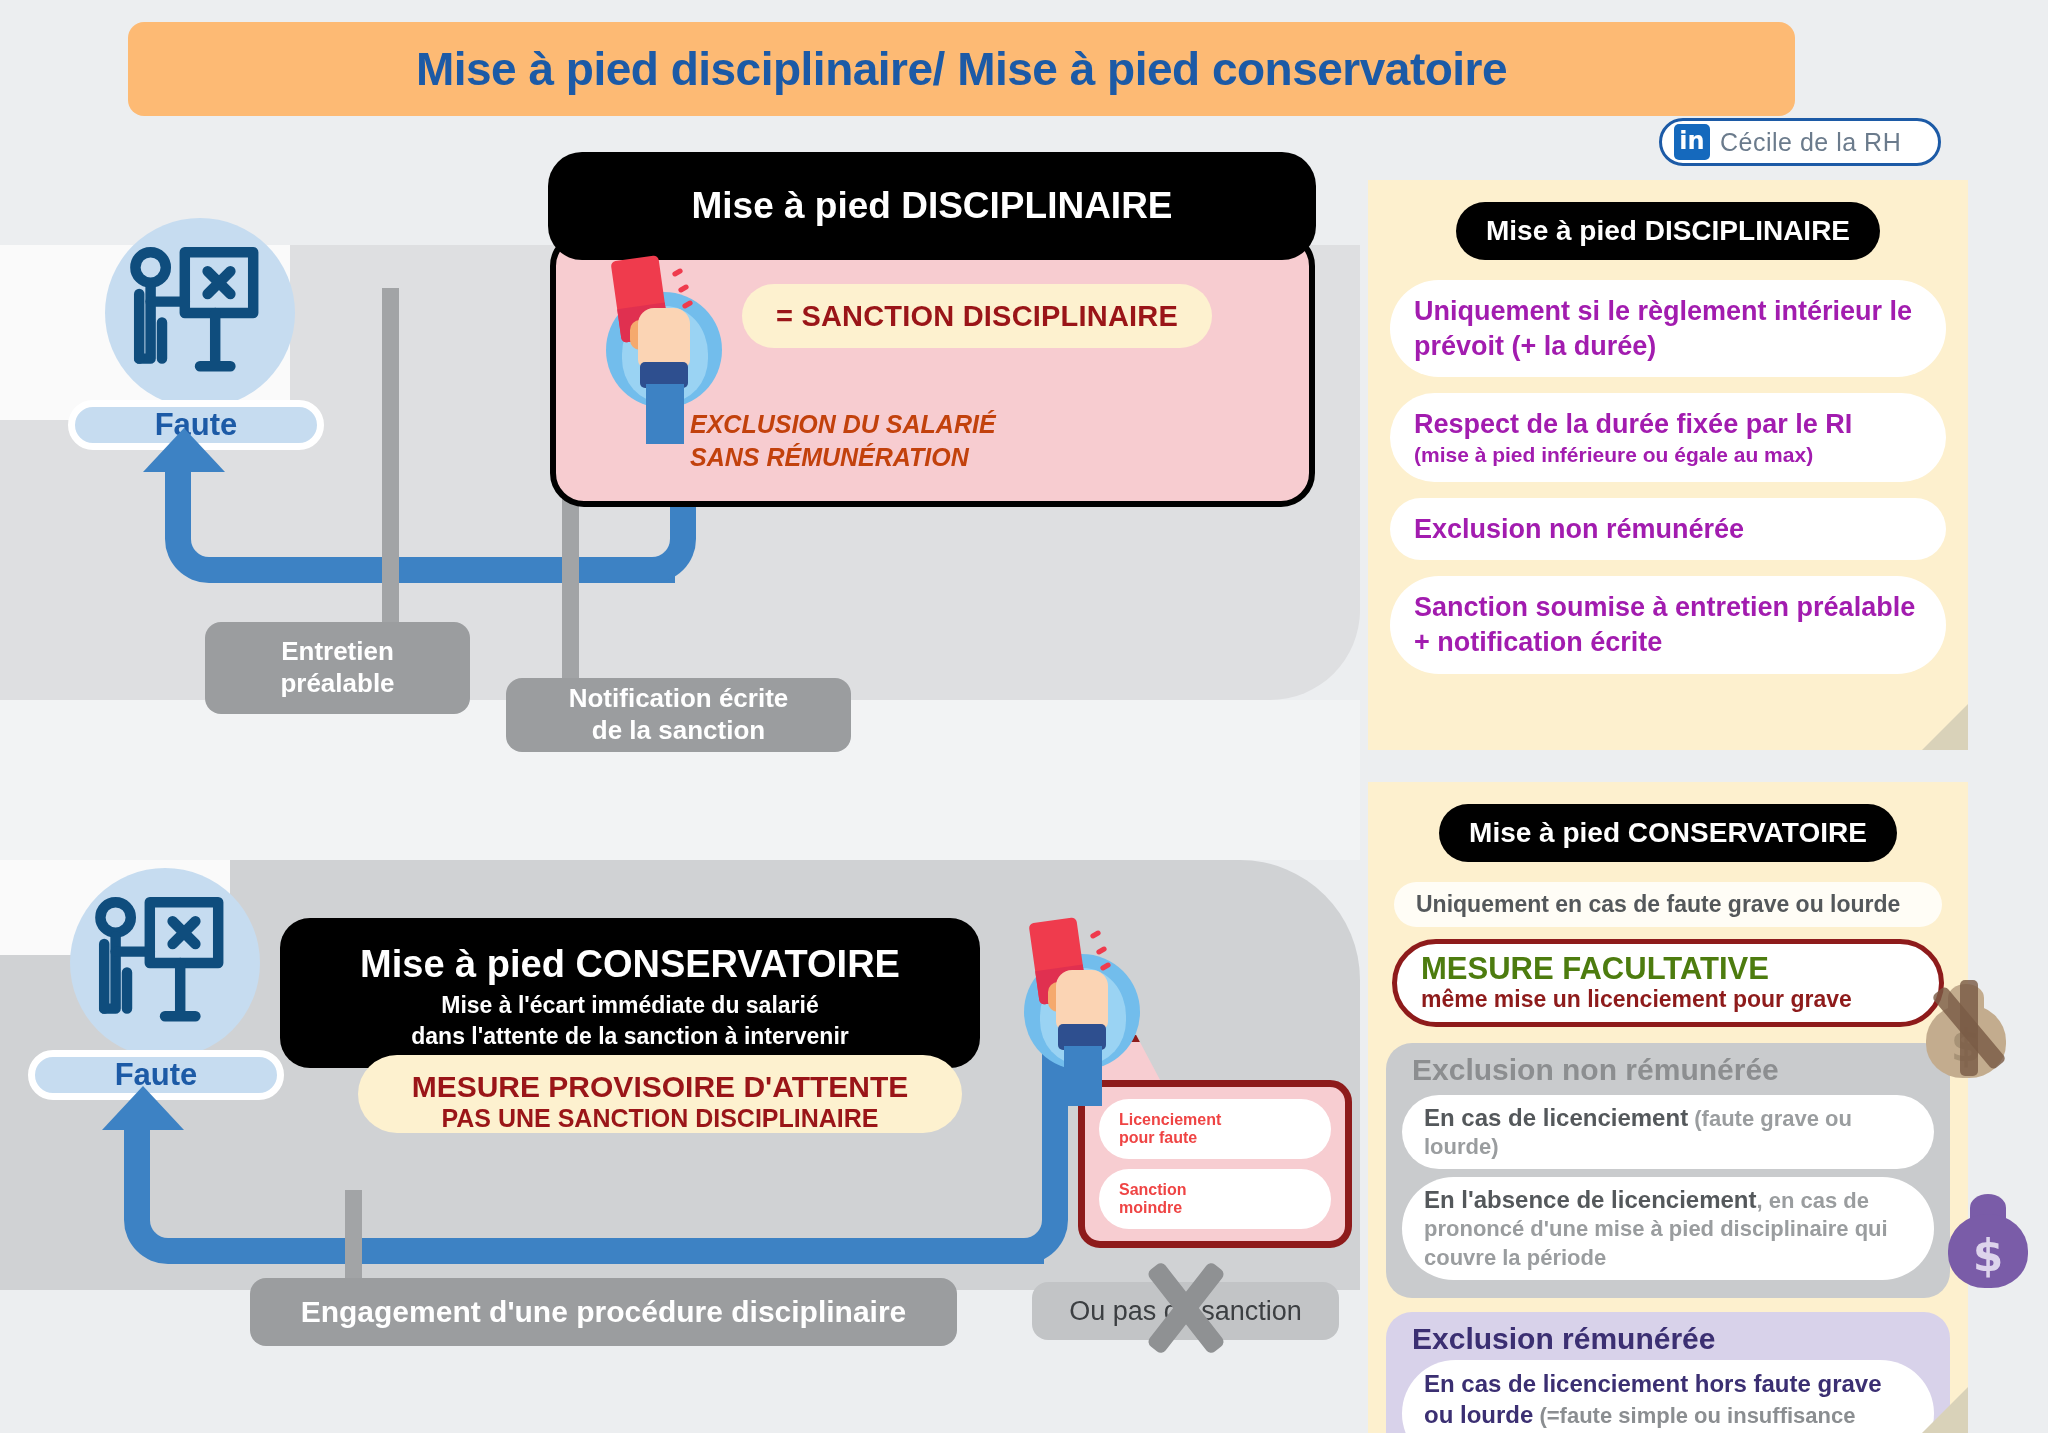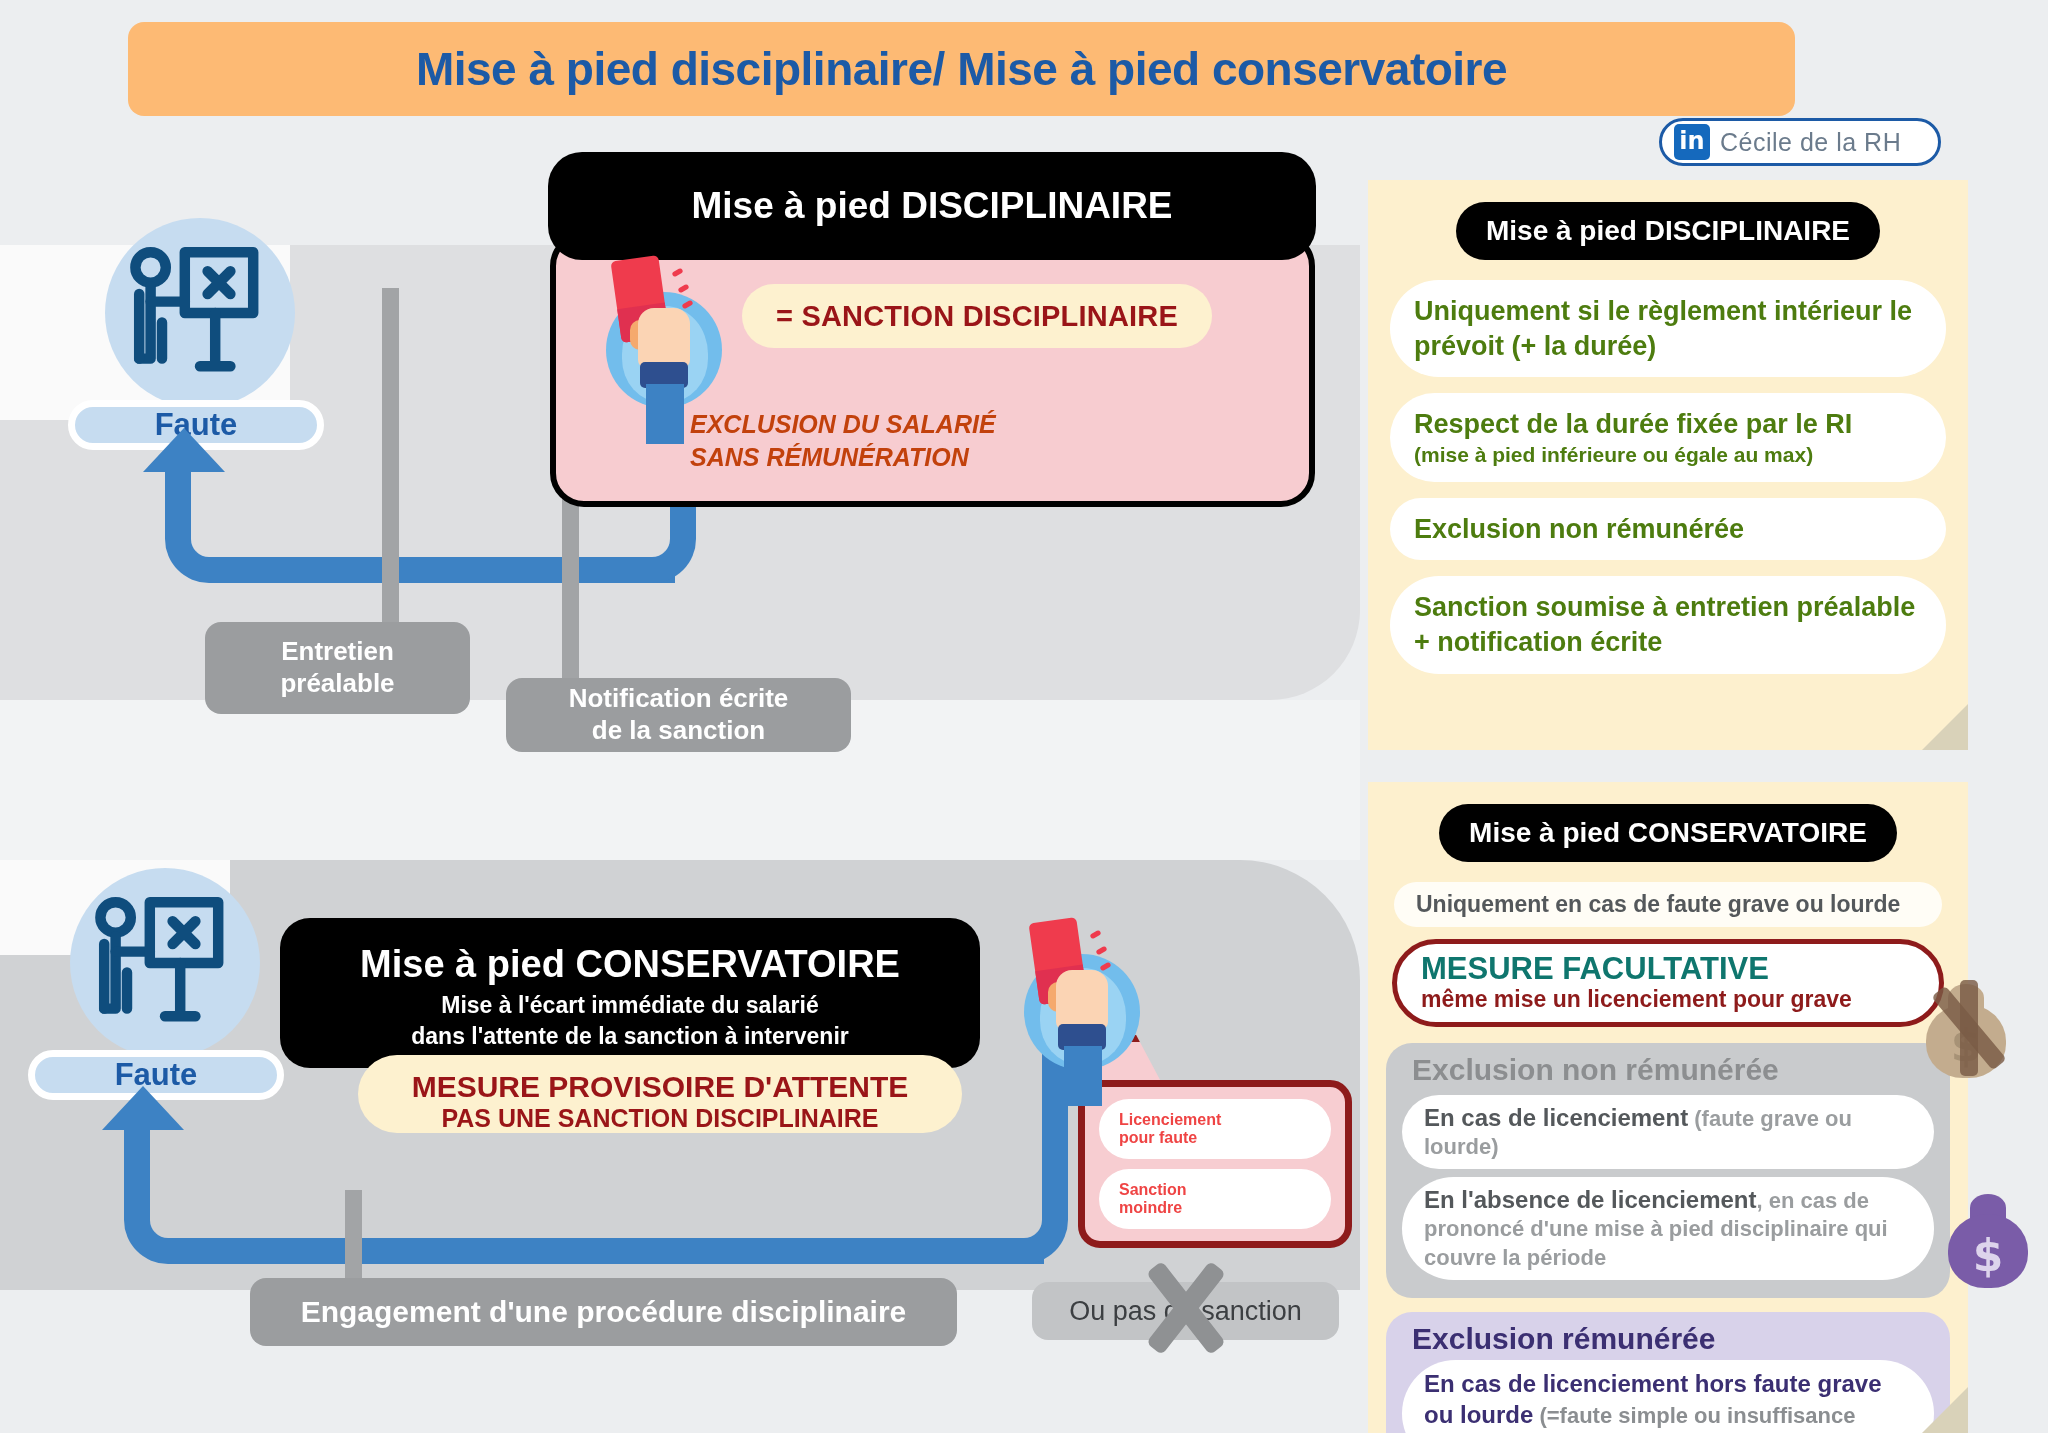--- a/index.html
+++ b/index.html
@@ -192,33 +192,33 @@
   .side-corner {
     position:absolute; right:0; bottom:0; width:0;height:0;
     border-left:46px solid transparent; border-bottom:46px solid #d9d2b9;
   }
   .side-hdr {
     margin:22px auto 20px auto; height:58px; border-radius:999px;
     font-size:28px; font-weight:bold; padding:0 30px; width:fit-content;
   }
   .wrow {
     background:#ffffff; border-radius:999px; margin:0 22px 16px 22px;
-    padding:14px 24px; color:#4d7c0f;
+    padding:14px 24px; color:#a21caf;
   }
   .wrow .t1 { font-size:27px; font-weight:bold; line-height:1.28; }
   .wrow .t2 { font-size:21px; font-weight:bold; line-height:1.25; }
 
   
   .srow-small { background:#fffdf6; border-radius:999px; margin:0 26px 12px 26px;
                 padding:9px 22px; color:#54585b; font-size:23px; font-weight:bold; }
   .fac-box {
     margin:0 24px 16px 24px; background:#ffffff; border:5px solid #8e1b1b;
     border-radius:999px; padding:8px 24px; position:relative; z-index:3;
   }
-  .fac-box .a { color:#0f766e; font-size:31px; font-weight:bold; line-height:1.1; }
+  .fac-box .a { color:#4d7c0f; font-size:31px; font-weight:bold; line-height:1.1; }
   .fac-box .b { color:#8e1b1b; font-size:23px; font-weight:bold; line-height:1.2; }
 
   .group-grey { background:#c9cbcd; border-radius:26px; margin:0 18px 14px 18px; padding:8px 0 10px 0;}
   .group-grey .gh { color:#8c8e90; font-size:30px; font-weight:bold; padding:2px 26px 8px 26px;}
   .group-purple { background:#d8d2ea; border-radius:26px; margin:0 18px 10px 18px; padding:10px 0 12px 0;}
   .group-purple .gh { color:#3b2f72; font-size:30px; font-weight:bold; padding:0 26px 4px 26px;}
   .prow { background:#ffffff; border-radius:999px; margin:0 16px 10px 16px; padding:8px 22px; }
   .prow .pb { color:#3b2f72; font-size:24px; font-weight:bold; line-height:1.3; }
   .prow .pn { color:#8b8e91; font-size:22px; font-weight:bold; line-height:1.3; }
   .grow { background:#ffffff; border-radius:999px; margin:0 16px 8px 16px; padding:7px 22px; }

